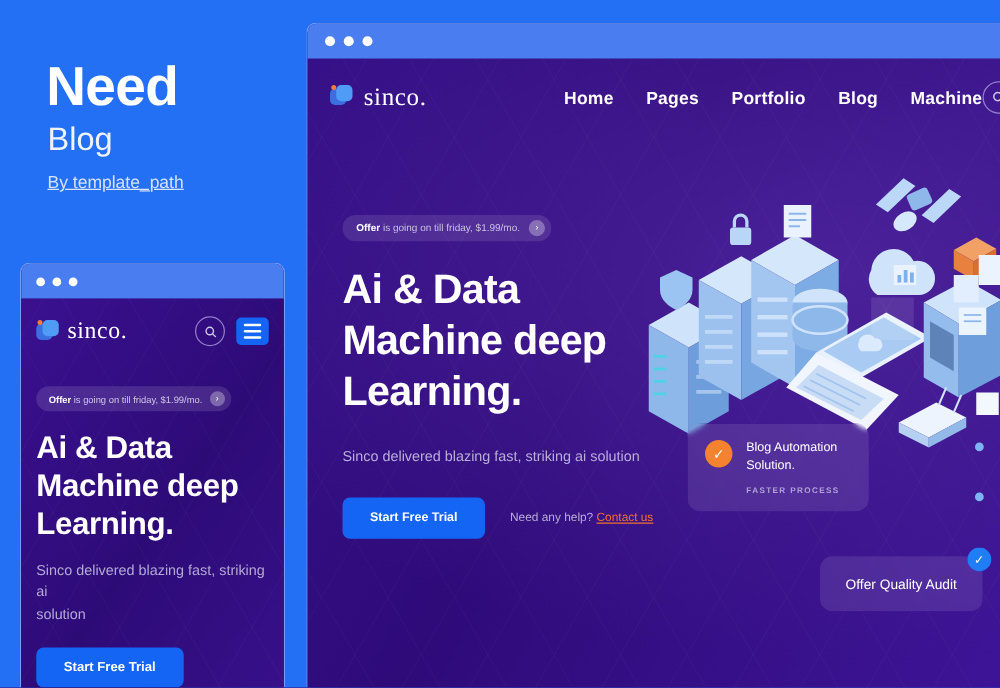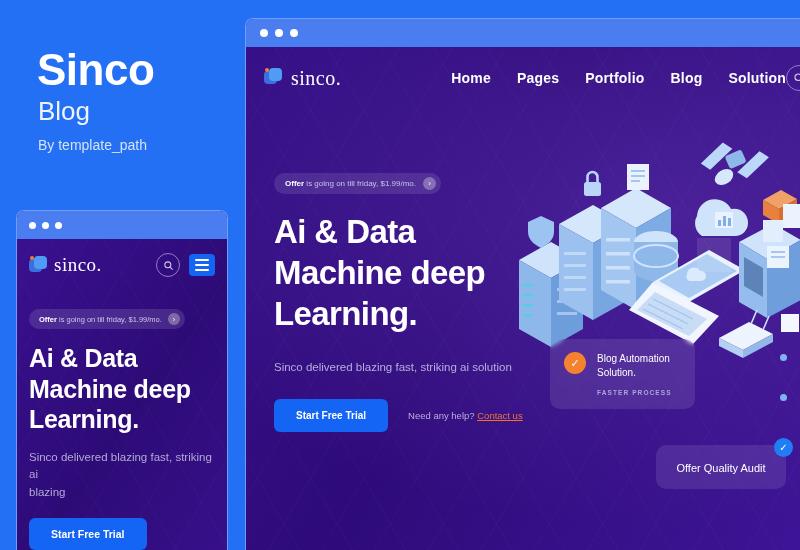--- a/index.html
+++ b/index.html
@@ -17,21 +17,21 @@
     position:absolute; left:37px; top:48px;
     font-size:44px; font-weight:bold; color:#ffffff;
     letter-spacing:-0.5px; line-height:1;
   }
   .brand-sub {
     position:absolute; left:38px; top:98px;
     font-size:26px; font-weight:300; color:#eef3fe; line-height:1;
   }
   .brand-by {
     position:absolute; left:38px; top:138px;
-    font-size:14px; font-weight:400; color:#d5e2fb; line-height:1;
+    font-size:14px; font-weight:400; color:#d5e2fb; line-height:1;text-decoration:underline;
   }
 
   
   .phone {
     position:absolute; left:16px; top:210px;
     width:212px; height:340px;
     border-radius:8px 8px 0 0;
     background:#330d82;
     border:1px solid #6e9dfa;
     border-bottom:none;
@@ -168,21 +168,21 @@
     background:#7fb4f2; }
 
   
   .illus { position:absolute; left:255px; top:95px; width:300px; height:230px; }
 </style>
 </head>
 <body>
 
 <div class="left-panel">
 
-  <div class="brand-title">Sinco</div>
+  <div class="brand-title">Need</div>
   <div class="brand-sub">Blog</div>
   <div class="brand-by">By template_path</div>
 
   <div class="phone">
 
     <div class="phone-chrome">
       <span class="dot"></span>
       <span class="dot"></span>
       <span class="dot"></span>
     </div>
@@ -221,21 +221,21 @@
         </div>
 
         <div class="ph-h1">
           <div>Ai &amp; Data</div>
           <div>Machine deep</div>
           <div>Learning.</div>
         </div>
 
         <div class="ph-p">
           <div>Sinco delivered blazing fast, striking ai</div>
-          <div>blazing</div>
+          <div>solution</div>
         </div>
 
         <div class="ph-btn">Start Free Trial</div>
 
         
       </div>
     </div>
   </div>
 </div>
 
@@ -258,21 +258,21 @@
             <i class="odot"></i>
         </span>
         <span class="logo-text">sinco.</span>
       </div>
 
       <div class="nav-links">
         <a href="#">Home</a>
         <a href="#">Pages</a>
         <a href="#">Portfolio</a>
         <a href="#">Blog</a>
-        <a href="#">Solution</a>
+        <a href="#">Machine</a>
       </div>
 
       <div class="nav-right">
         <span class="nav-search">
           <svg width="12" height="12" viewBox="0 0 24 24" fill="none" stroke="#cfc6ea" stroke-width="2.4">
             <circle cx="10.5" cy="10.5" r="6.5"></circle>
               <line x1="15.5" y1="15.5" x2="21" y2="21"></line>
           </svg>
         </span>
         <span class="demo-btn">Request aDemo</span>

